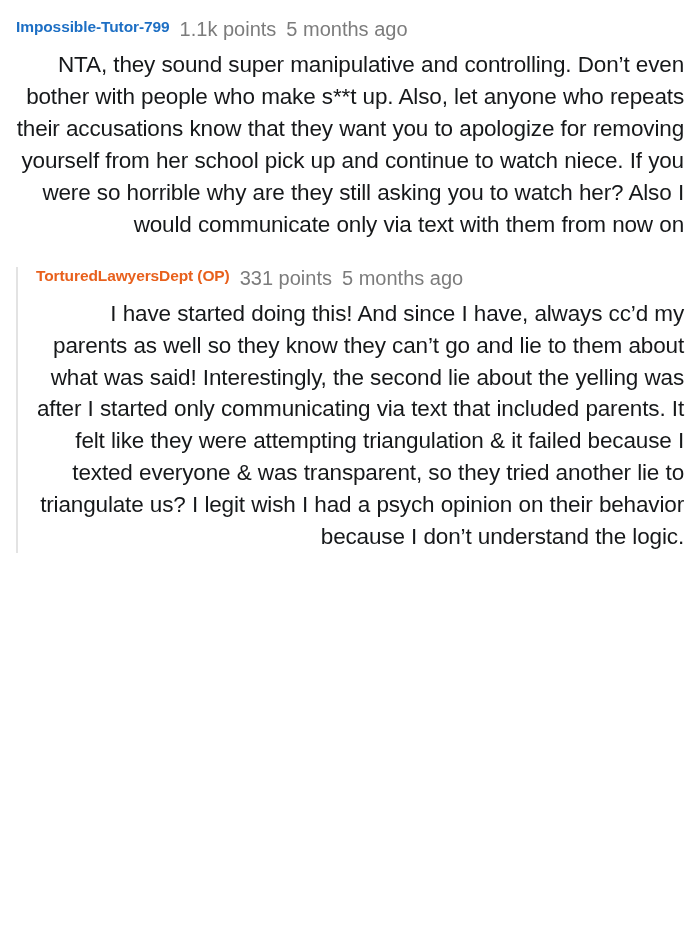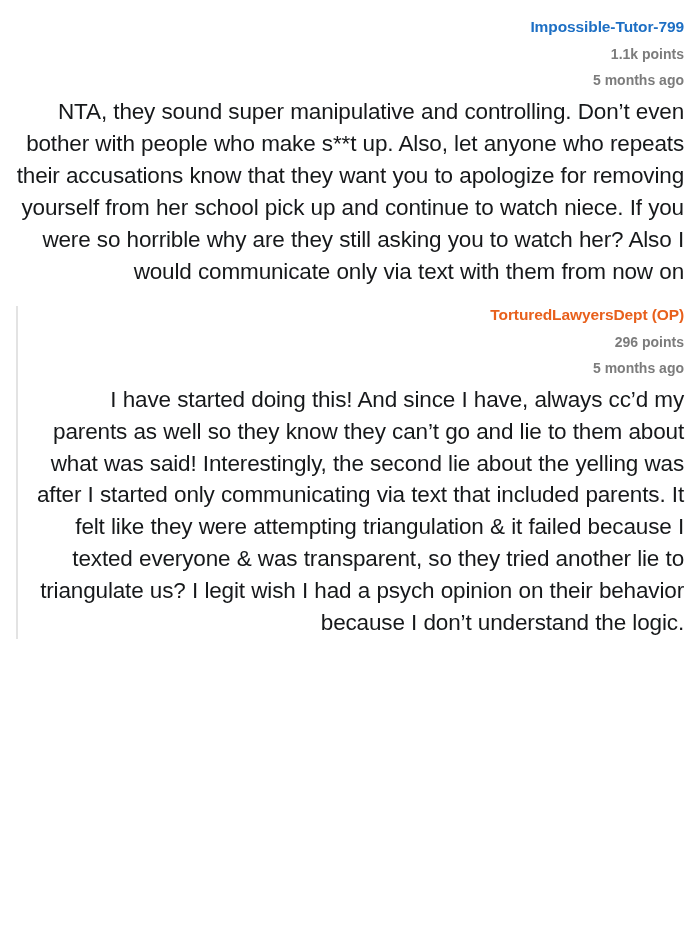--- a/index.html
+++ b/index.html
@@ -18,52 +18,50 @@
     padding: 18px 16px 0 16px;
     box-sizing: border-box;
   }
 
   
   .comment {
     position: relative;
   }
   .comment-meta {
     display: flex;
-    align-items: flex-end;
+    align-items: flex-start;
     gap: 10px;
     margin-bottom: 8px;
     white-space: nowrap;
-    flex-direction: column;
   }
   .author {
     font-size: 15.5px;
     font-weight: bold;
     color: #1d6fc4;
     letter-spacing: -0.1px;
   }
   .author.op {
     color: #e8601c;
   }
   .meta-text {
-    font-size: 14px;
+    font-size: 20px;
     color: #7c7c7c;
-    font-weight: bold;
   }
   .body-text {
     font-size: 22.5px;
     line-height: 1.42;
     color: #16181a;
     letter-spacing: -0.15px;
     word-spacing: 0.2px;
     text-align: right;
   }
 
   
   .reply {
-    margin-top: 18px;
+    margin-top: 26px;
     padding-left: 18px;
     border-left: 2px solid #e3e3e3;
     position: relative;
   }
   .reply .comment-meta {
     margin-bottom: 8px;
   }
 </style>
 </head>
 <body>
@@ -74,20 +72,20 @@
     <div class="comment-meta">
       <span class="author">Impossible-Tutor-799</span>
       <span class="meta-text">1.1k points</span>
       <span class="meta-text">5 months ago</span>
     </div>
     <div class="body-text">NTA, they sound super manipulative and controlling. Don’t even bother with people who make s**t up. Also, let anyone who repeats their accusations know that they want you to apologize for removing yourself from her school pick up and continue to watch niece. If you were so horrible why are they still asking you to watch her? Also I would communicate only via text with them from now on</div>
 
     <div class="reply">
       <div class="comment-meta">
         <span class="author op">TorturedLawyersDept (OP)</span>
-        <span class="meta-text">296 points</span>
+        <span class="meta-text">331 points</span>
         <span class="meta-text">5 months ago</span>
       </div>
       <div class="body-text">I have started doing this! And since I have, always cc’d my parents as well so they know they can’t go and lie to them about what was said! Interestingly, the second lie about the yelling was after I started only communicating via text that included parents. It felt like they were attempting triangulation &amp; it failed because I texted everyone &amp; was transparent, so they tried another lie to triangulate us? I legit wish I had a psych opinion on their behavior because I don’t understand the logic.</div>
     </div>
   </div>
 
 </div>
 
 </body></html>

